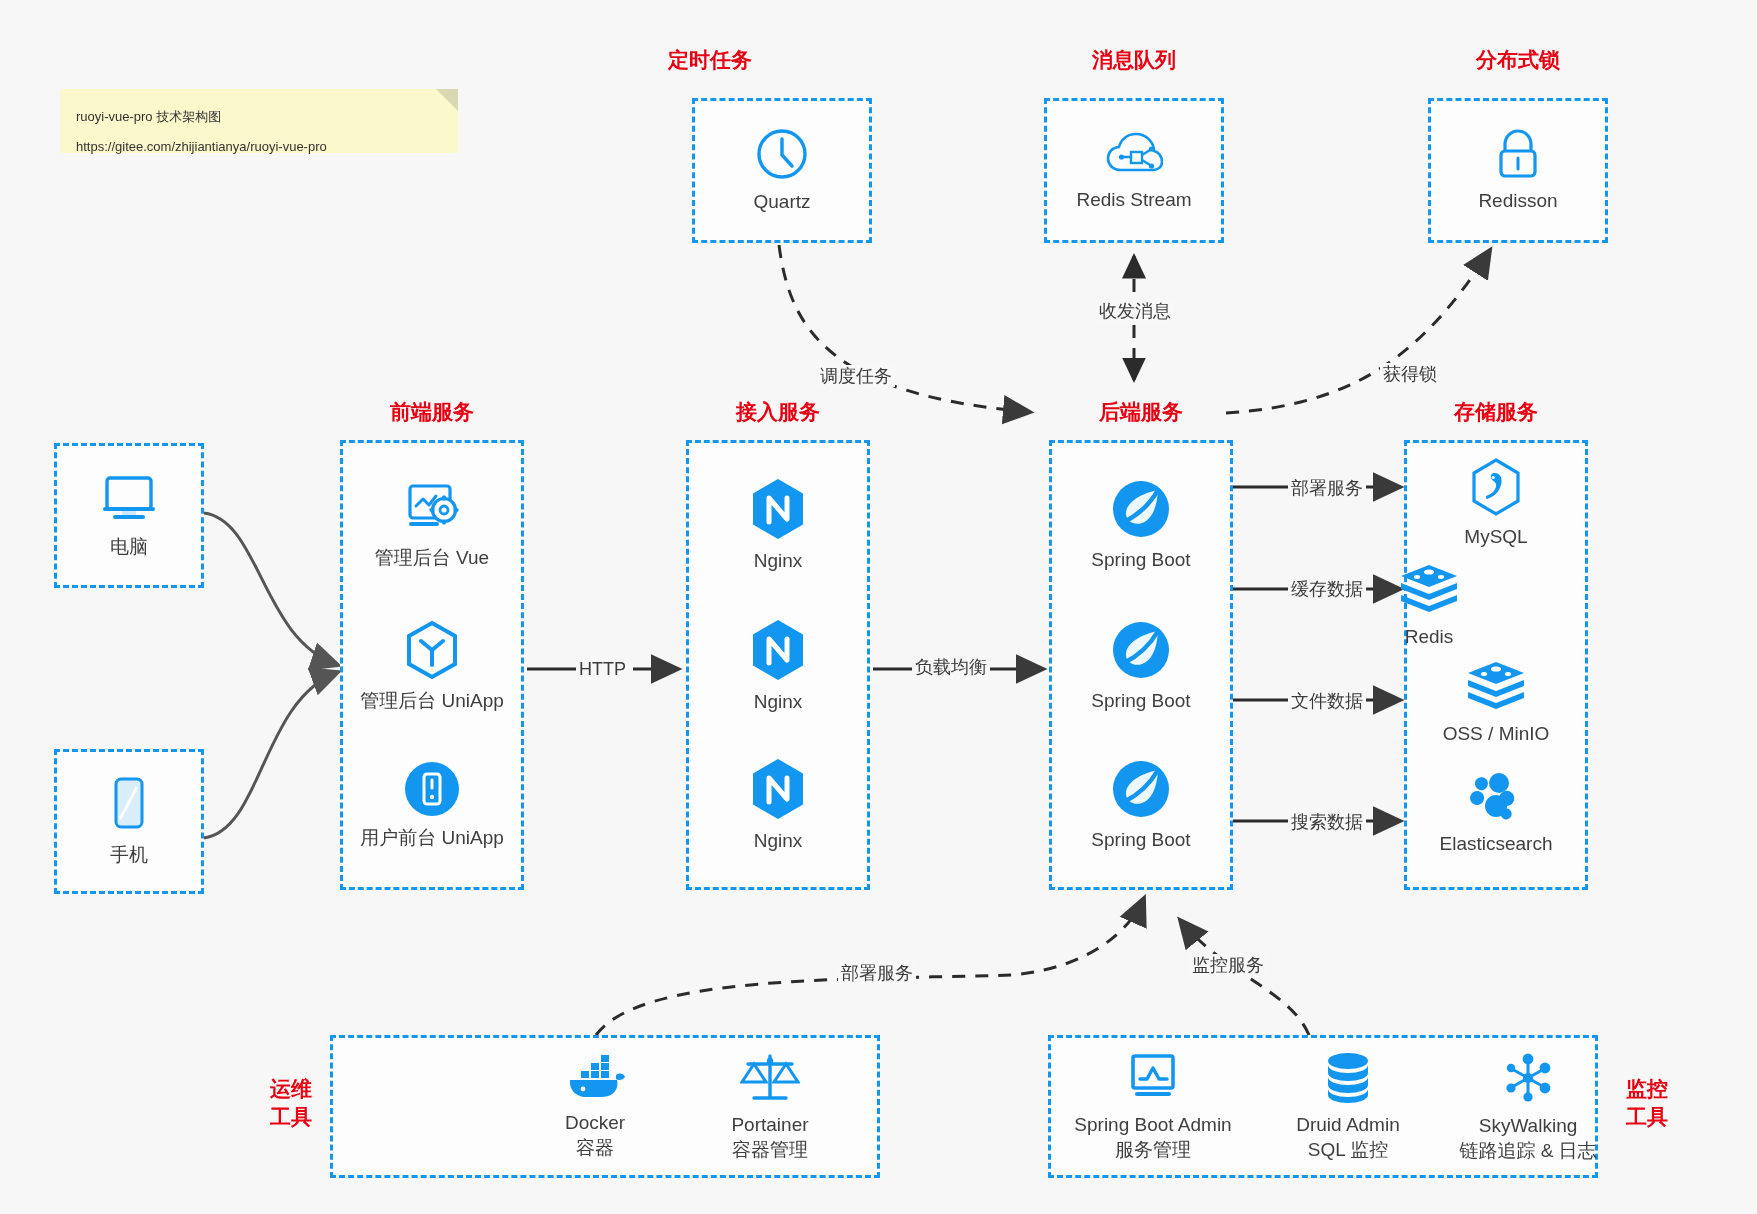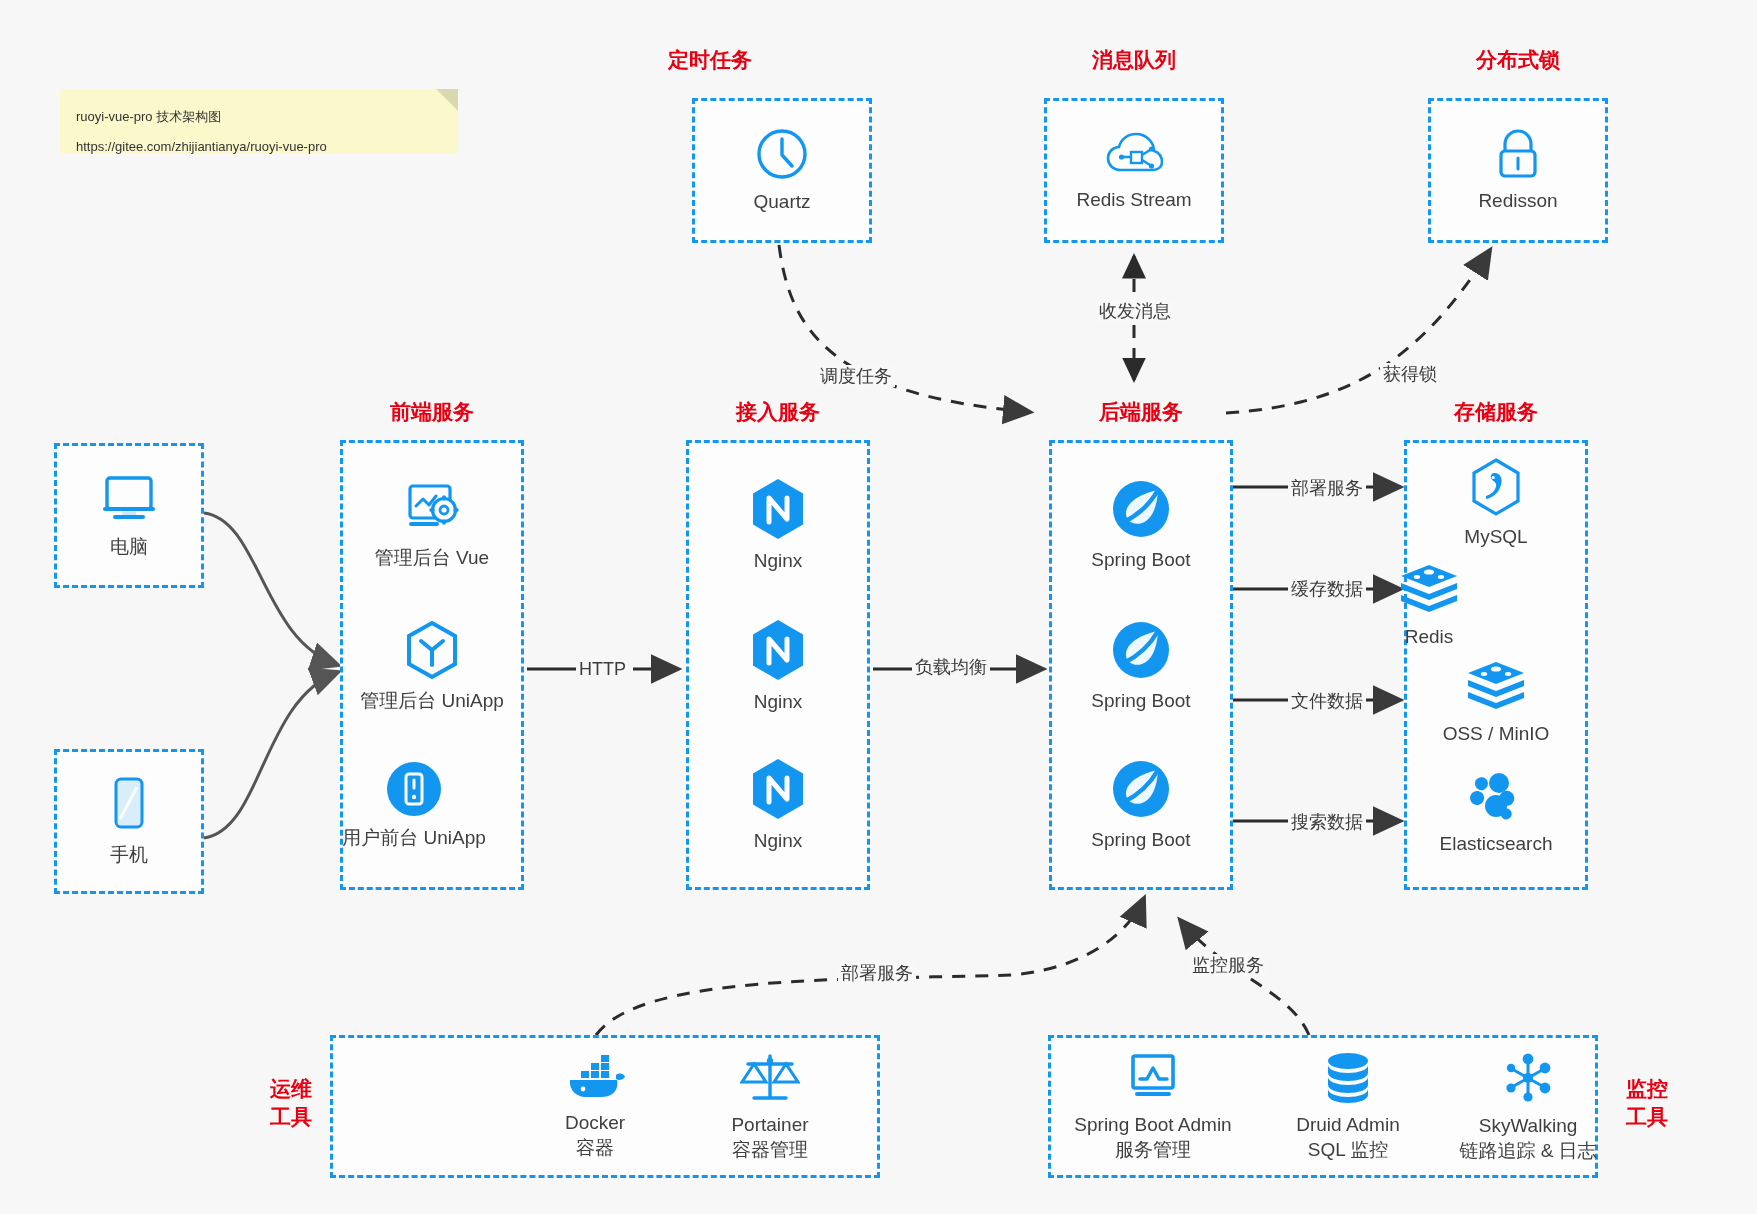--- a/index.html
+++ b/index.html
@@ -212,21 +212,21 @@
   <div class="node" style="left:340px;top:603px;width:184px;height:125px;">
     <span class="ico">
       <svg width="58" height="62" viewBox="0 0 58 62">
         <path d="M29 4 L52 17 L52 45 L29 58 L6 45 L6 17 Z" fill="none" stroke="#1296f0" stroke-width="4"></path>
         <path d="M18 22 L29 31 L40 22 M29 31 L29 46" fill="none" stroke="#1296f0" stroke-width="4" stroke-linecap="round" stroke-linejoin="round"></path>
       </svg>
     </span>
     <span class="lbl">管理后台 UniApp</span>
   </div>
 
-  <div class="node" style="left:322px;top:742px;width:184px;height:125px;">
+  <div class="node" style="left:340px;top:742px;width:184px;height:125px;">
     <span class="ico">
       <svg width="58" height="58" viewBox="0 0 58 58">
         <circle cx="29" cy="29" r="27" fill="#1296f0"></circle>
         <rect x="21" y="14" width="16" height="30" rx="3" fill="none" stroke="#ffffff" stroke-width="3"></rect>
         <path d="M29 20 L29 28" stroke="#ffffff" stroke-width="3" stroke-linecap="round"></path>
         <circle cx="29" cy="37" r="2.2" fill="#ffffff"></circle>
       </svg>
     </span>
     <span class="lbl">用户前台 UniApp</span>
   </div>

